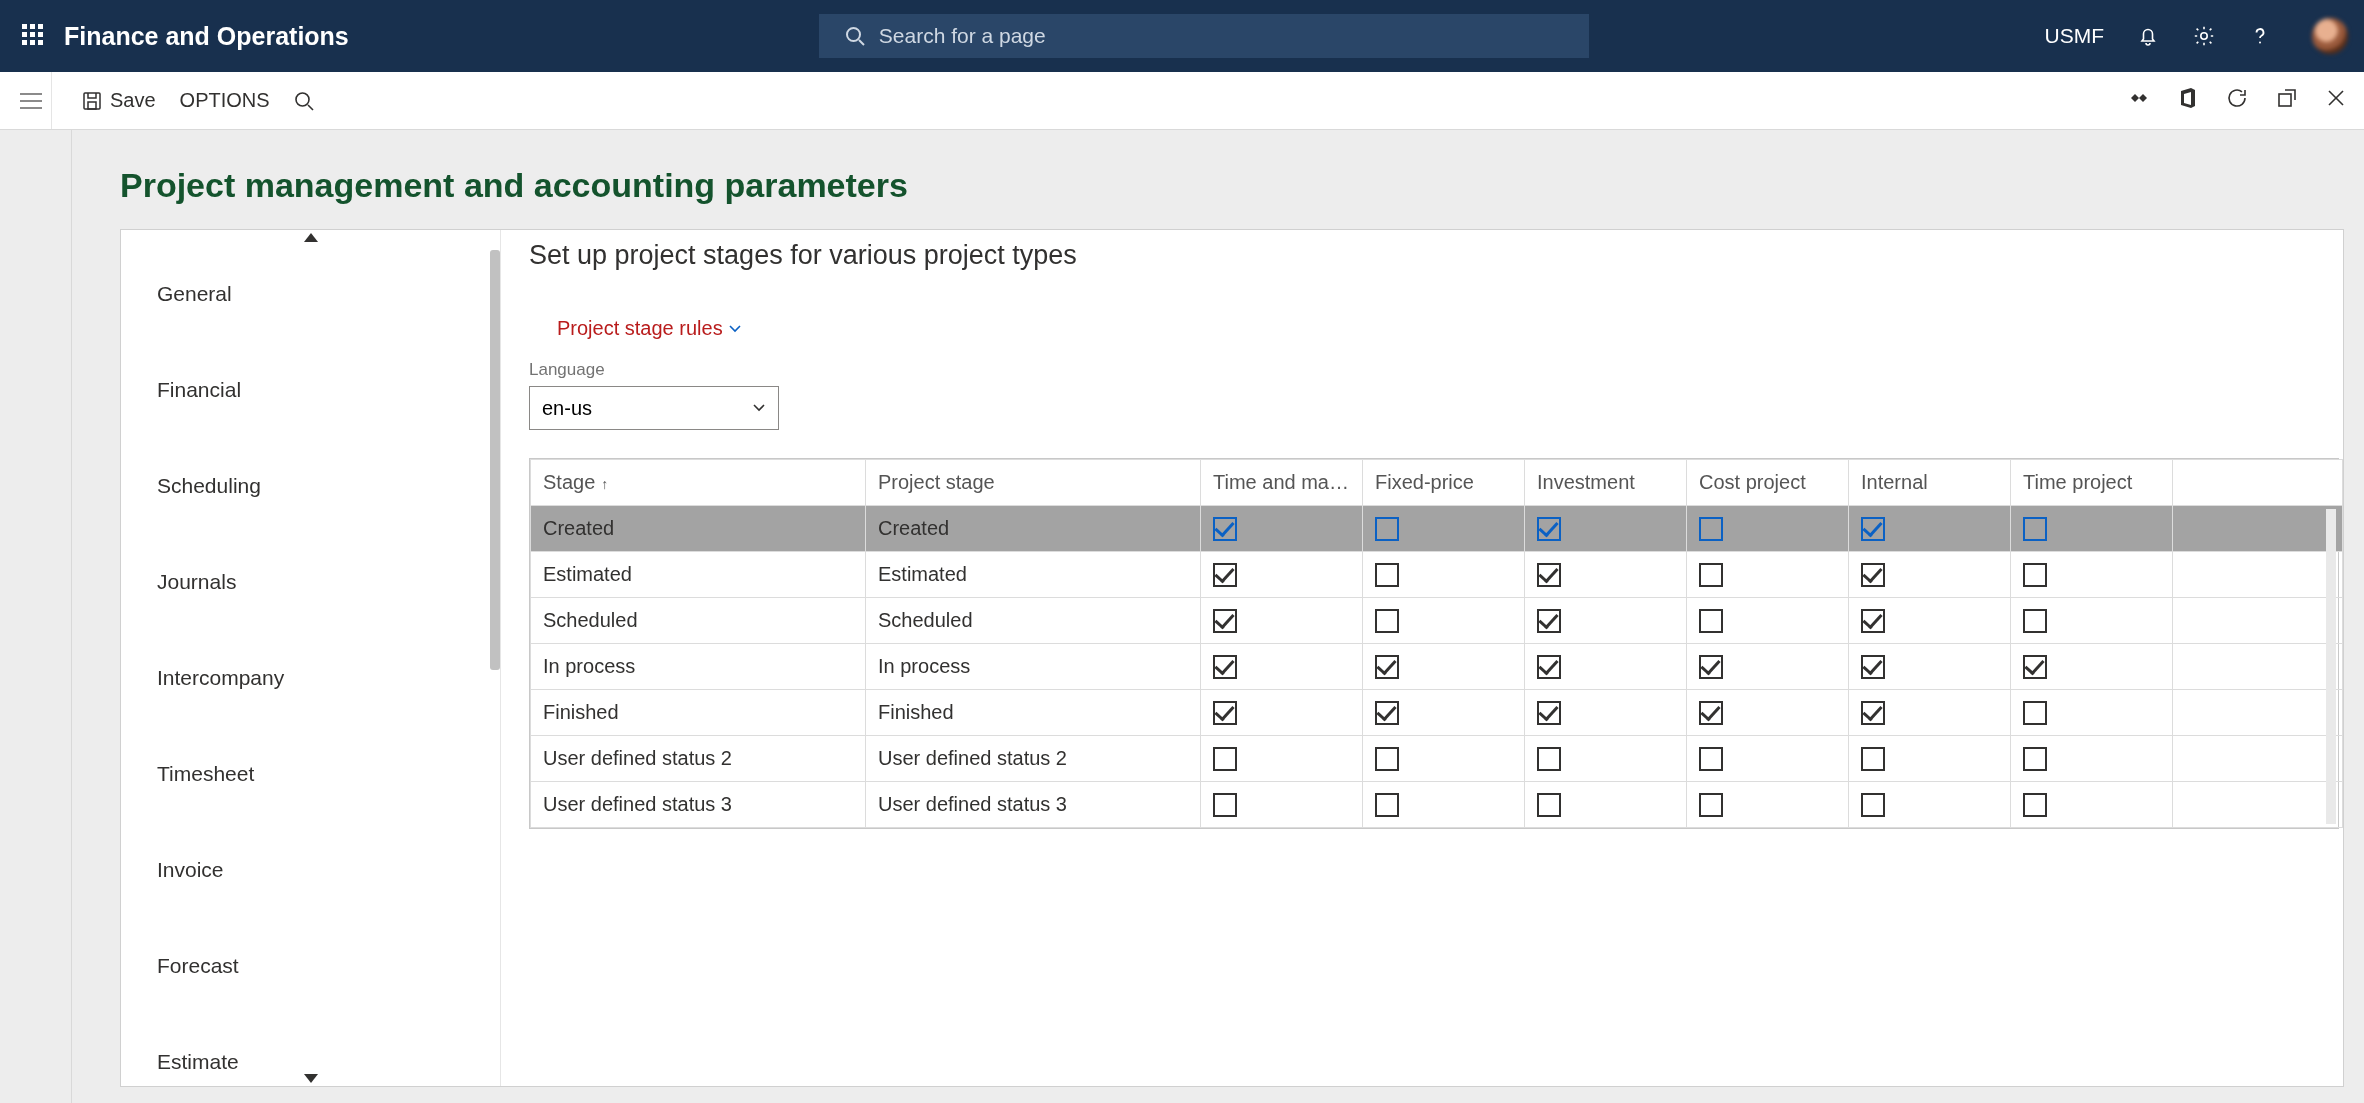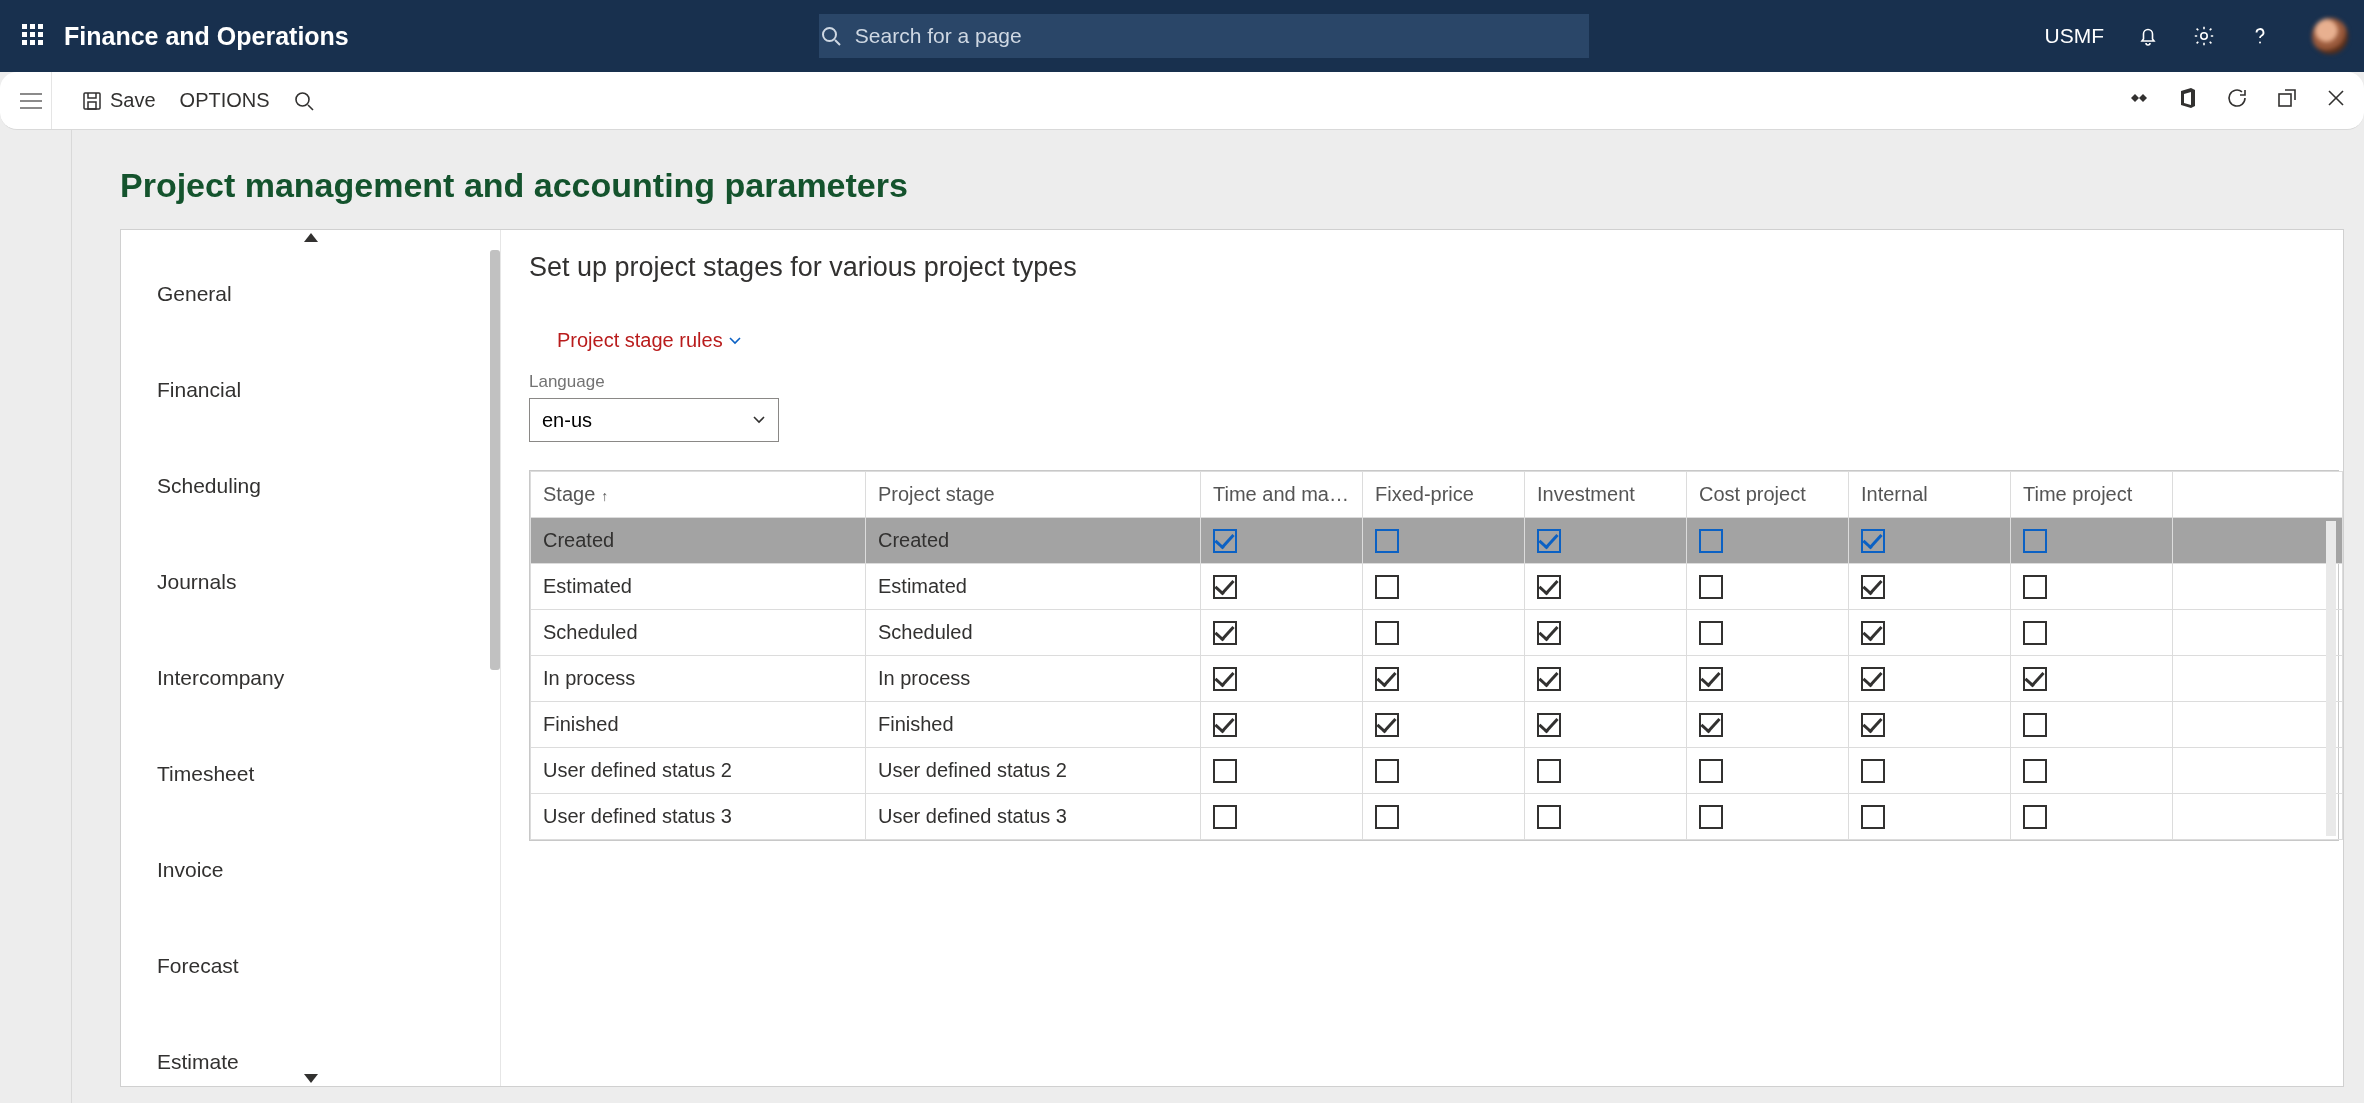--- a/index.html
+++ b/index.html
@@ -19,21 +19,21 @@
     display: grid; grid-template-columns: repeat(3,5px); grid-template-rows: repeat(3,5px); gap:3px;
     cursor: pointer;
   }
   .waffle div { background:#fff; }
   .app-title { font-size: 25px; font-weight: 600; }
   .searchbox {
     margin-left: 470px;
     width: 770px; height: 44px;
     background: #2a4668;
     display: flex; align-items: center;
-    padding: 0 2px;
+    padding: 0 26px;
     color: #cfd8e3;
   }
   .searchbox svg { margin-right: 14px; flex:0 0 auto; }
   .searchbox input {
     flex:1; background: transparent; border:none; outline:none;
     color:#fff; font-size:21px;
   }
   .searchbox input::placeholder { color:#cfd8e3; }
   .nav-right { margin-left:auto; display:flex; align-items:center; gap:32px; }
   .nav-right .company { font-size:21px; }
@@ -43,21 +43,20 @@
   
   .actionbar {
     height: 58px;
     display: flex;
     align-items: center;
     border-bottom: 1px solid #d9d9d9;
     background: #fff;
     padding: 0 18px 0 10px;
     color: #323130;
     font-size: 20px;
-    border-radius: 17px;
   }
   .hamburger { width:42px; height:100%; display:flex; align-items:center; justify-content:center; cursor:pointer; border-right:1px solid #e5e5e5; margin-right:18px; }
   .hamburger svg { opacity:.7 }
   .action-btn { display:flex; align-items:center; gap:8px; padding:0 12px; height:100%; cursor:pointer;}
   .action-right { margin-left:auto; display:flex; align-items:center; gap:28px; }
   .small-icon { cursor:pointer; }
 
   
   .shell {
     position:absolute; left:0; right:0; top:130px; bottom:0;
@@ -91,21 +90,21 @@
   .side-item {
     height: 96px; display:flex; align-items:center; padding-left: 36px;
     font-size:21px; color:#323130; cursor:pointer;
   }
   .sidenav-scrollthumb {
     position:absolute; right:0; top:20px; width:10px; height:420px; background:#c1c1c1; border-radius:3px;
   }
 
   
   .content {
-    flex:1; padding: 22px 0 0 28px; overflow:auto;
+    flex:1; padding: 10px 0 0 28px; overflow:auto;
   }
   .content-title { font-size:27px; font-weight:400; color:#323130; margin-bottom:46px; }
   .rules-link { color:#b91c1c; font-size:20px; margin-left:28px; cursor:pointer; display:inline-flex; align-items:center; gap:6px; margin-bottom:20px;}
   .lang-label { font-size:17px; color:#737373; margin-bottom:6px; }
   .lang-select {
     width: 250px; height:44px; border:1px solid #8a8886; background:#fff;
     display:flex; align-items:center; justify-content:space-between; padding:0 12px;
     font-size:20px; cursor:pointer; margin-bottom:28px;
   }
 

